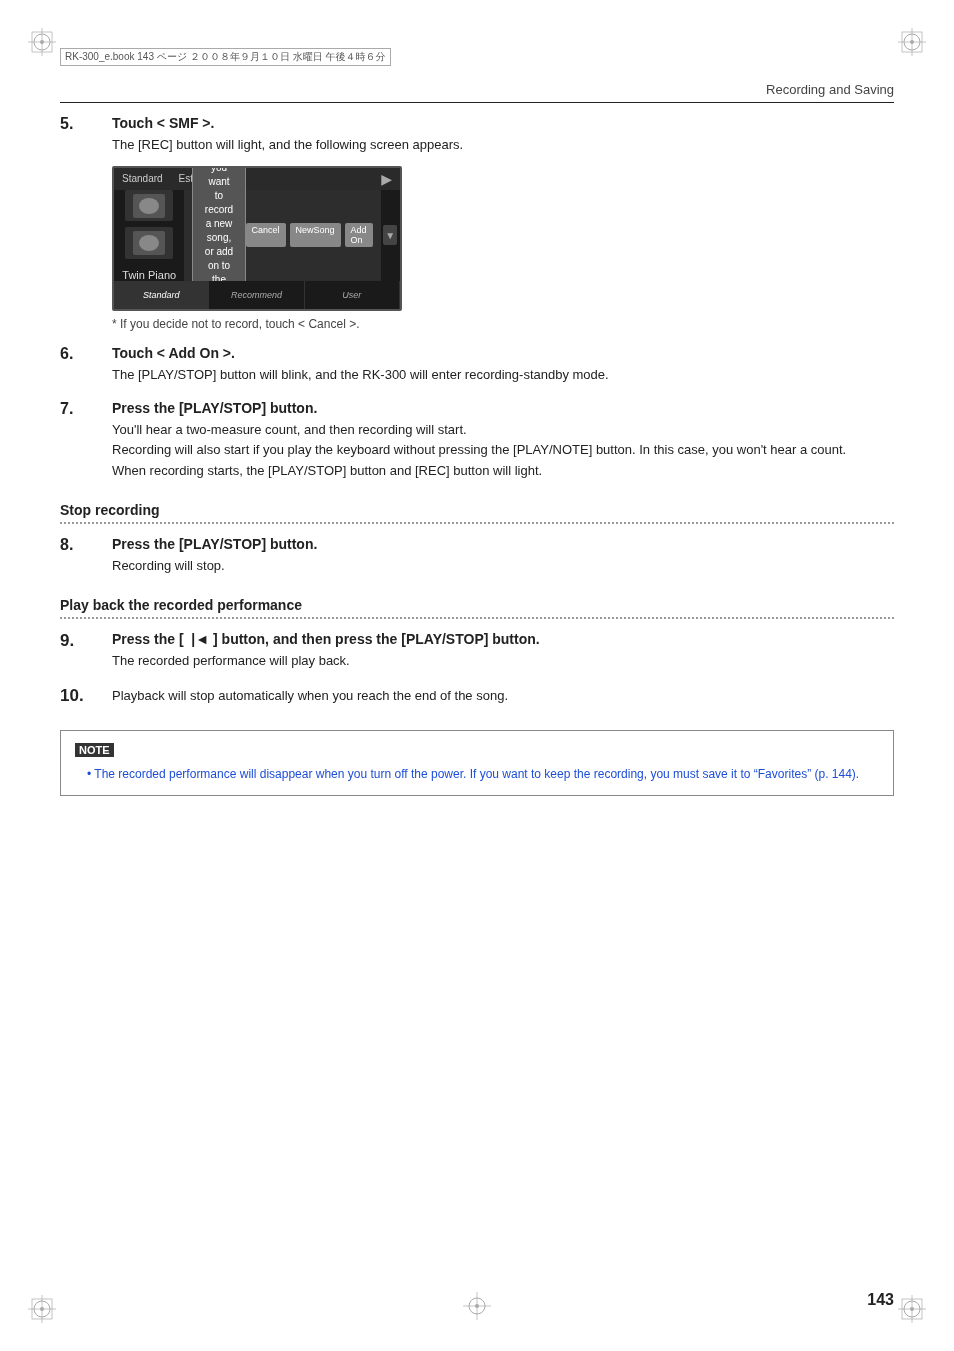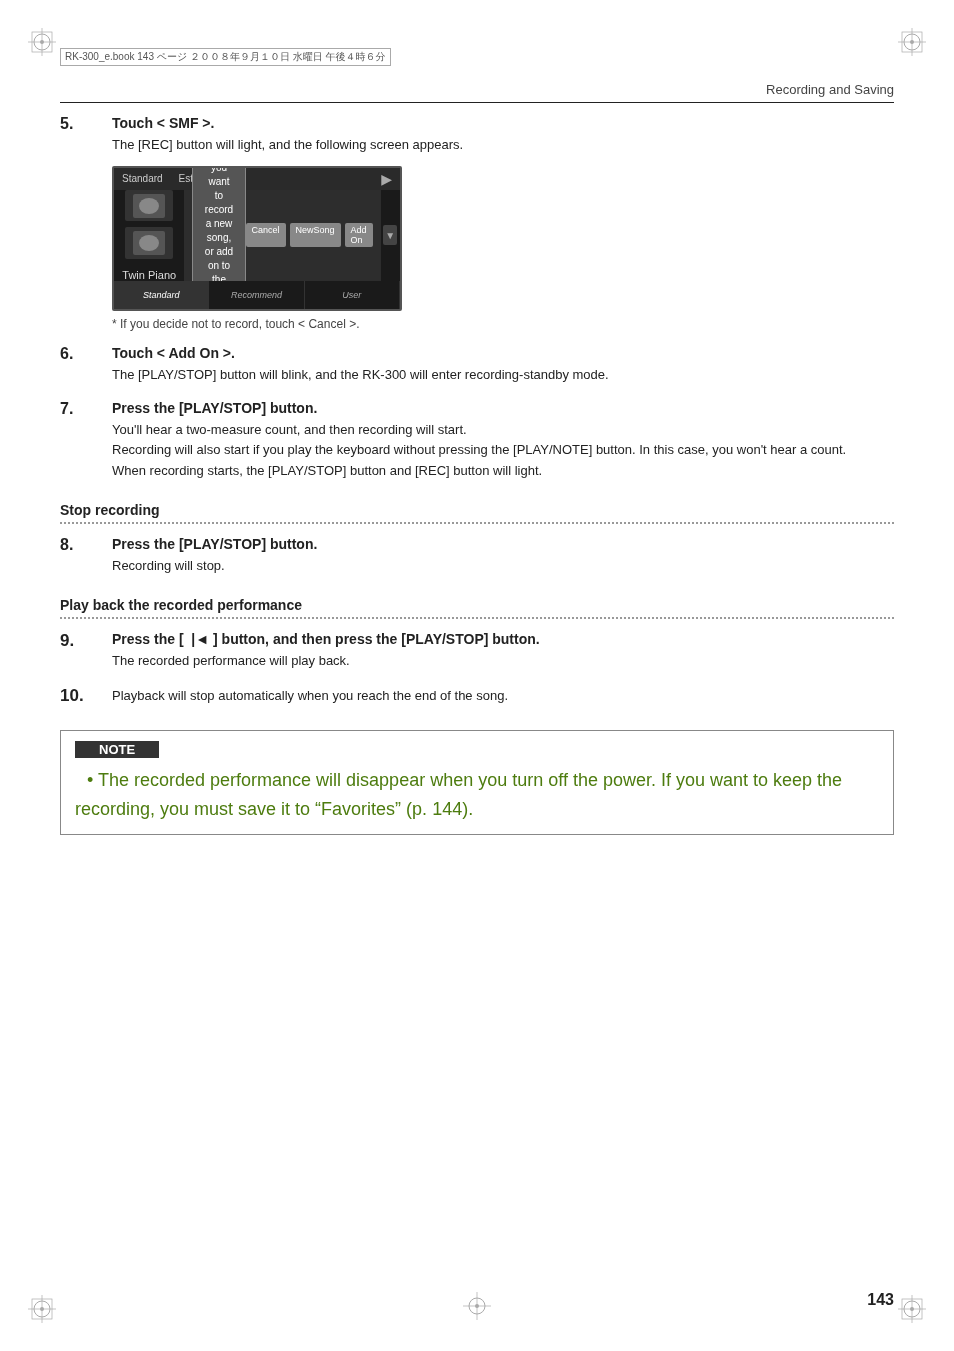--- a/index.html
+++ b/index.html
@@ -261,29 +261,29 @@
     
     .note-box {
       border: 1px solid #888;
       margin-top: 24px;
       padding: 10px 14px;
     }
     .note-label {
       display: inline-block;
       background: #333;
       color: #fff;
-      font-size: 13px;
-      font-weight: bold;
-      padding: 1px 24px;
+      font-size: 11px;
+      font-weight: bold;
+      padding: 1px 4px;
       margin-bottom: 8px;
     }
     .note-body {
-      font-size: 18px;
+      font-size: 12px;
       line-height: 1.6;
-      color: #4d7c0f;
+      color: #1d4ed8;
     }
     .note-bullet {
       margin-left: 12px;
     }
 
     
     .page-number {
       position: absolute;
       bottom: 42px;
       right: 60px;

